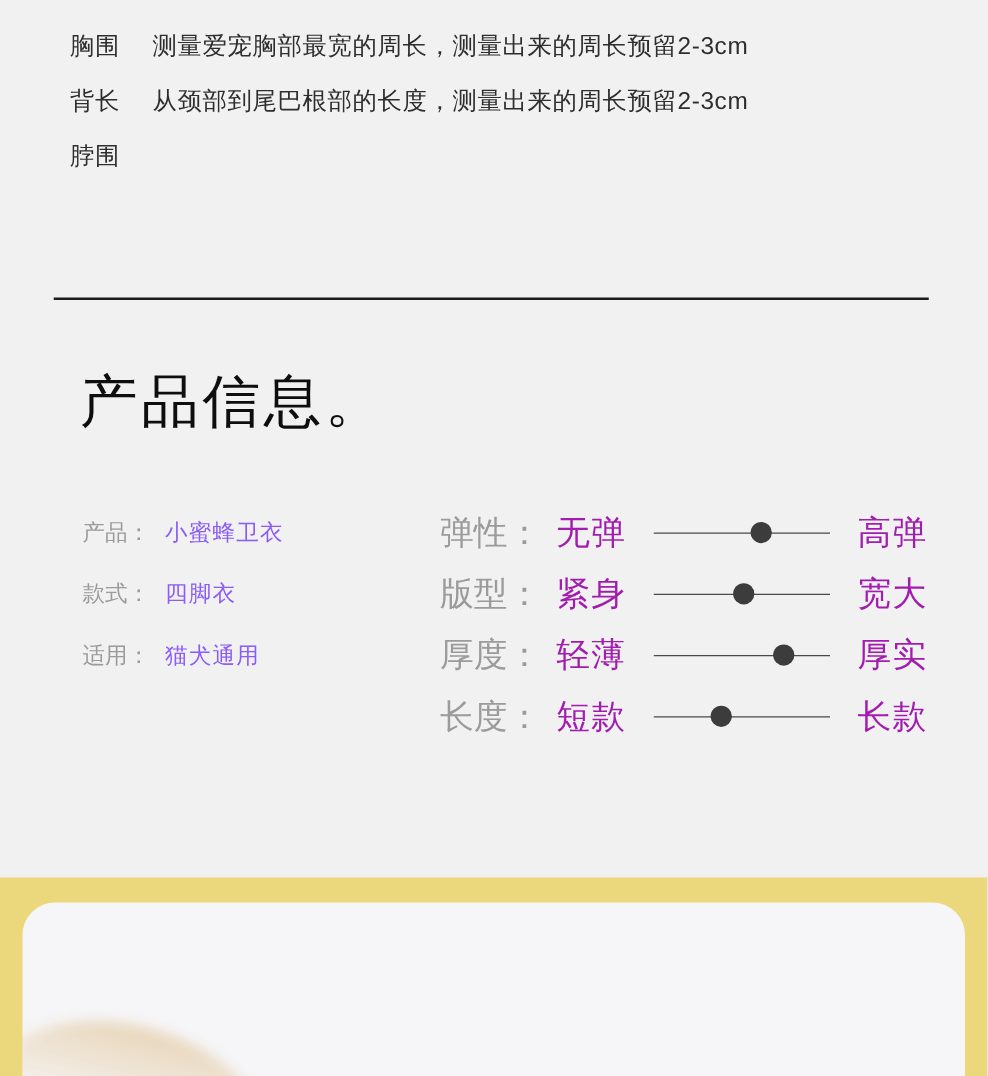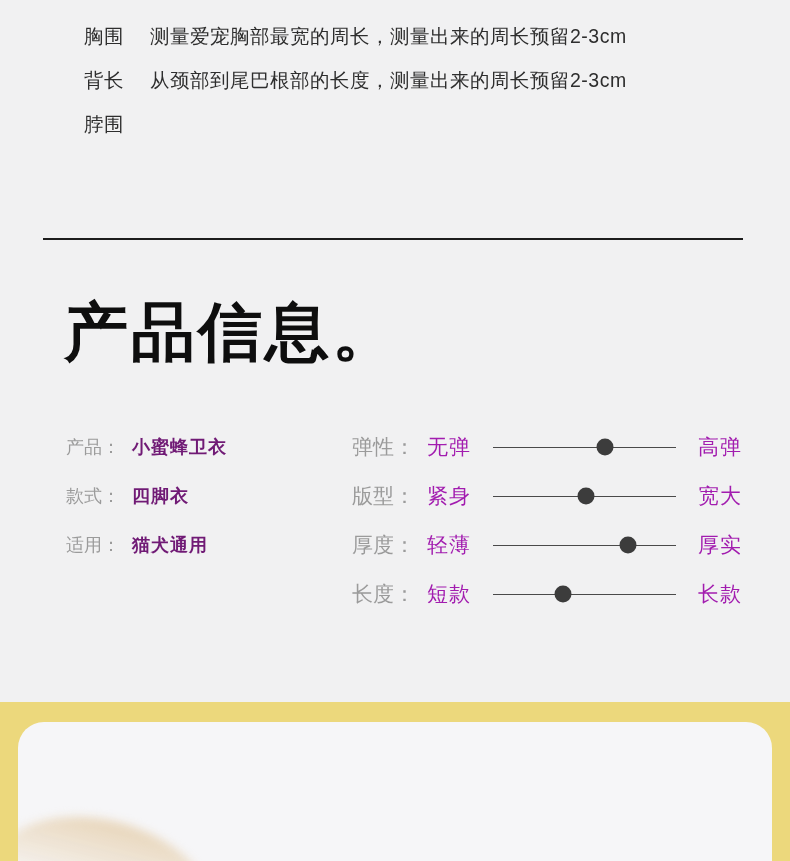--- a/index.html
+++ b/index.html
@@ -6,21 +6,21 @@
   html, body { width: 790px; }
   body {
     height: 861px;
     background: #f1f1f2;
     font-family: "Liberation Sans", "DejaVu Sans", sans-serif;
     overflow: hidden;
     position: relative;
   }
 
   
-  .measure-list { padding: 14px 0 0 84px; }
+  .measure-list { padding: 14px 0 0 56px; }
   .measure-row {
     display: flex;
     align-items: center;
     height: 44px;
     font-size: 19.5px;
     color: #2e2e2e;
     letter-spacing: 0.5px;
   }
   .measure-term { flex: 0 0 auto; margin-right: 26px; font-weight: 500; }
   .measure-desc { white-space: nowrap; }
@@ -28,48 +28,48 @@
   
   .divider {
     border: none;
     border-top: 2px solid #1d1d1d;
     margin: 92px 47px 0 43px;
   }
 
   
   .page-title {
     margin: 54px 0 0 64px;
-    font-size: 64px;
+    font-size: 46px;
     line-height: 1.2;
-    font-weight: 700;
+    font-weight: 400;
     color: #0e0e0e;
     letter-spacing: 3px;
   }
 
   
   .info-section {
     display: flex;
     margin: 52px 48px 0 66px;
   }
   .info-left { width: 286px; flex: 0 0 auto; }
   .info-row {
     height: 49px;
     display: flex;
     align-items: center;
     font-size: 18px;
   }
   .info-label { color: #9b9b9b; margin-right: 12px; white-space: nowrap; }
-  .info-value { color: #701a75; white-space: nowrap; letter-spacing: 1px; font-weight: bold; }
+  .info-value { color: #8b5cf6; white-space: nowrap; letter-spacing: 1px; }
 
   .info-right { flex: 1 1 auto; }
   .slider-row {
     height: 49px;
     display: flex;
     align-items: center;
-    font-size: 21px;
+    font-size: 27px;
     text-align: right;
   }
   .slider-label { color: #9b9b9b; margin-right: 12px; white-space: nowrap; }
   .slider-min, .slider-max { color: #a21caf; white-space: nowrap; letter-spacing: 1px; }
   .slider-track {
     flex: 1 1 auto;
     position: relative;
     height: 18px;
     margin: 0 22px;
   }

